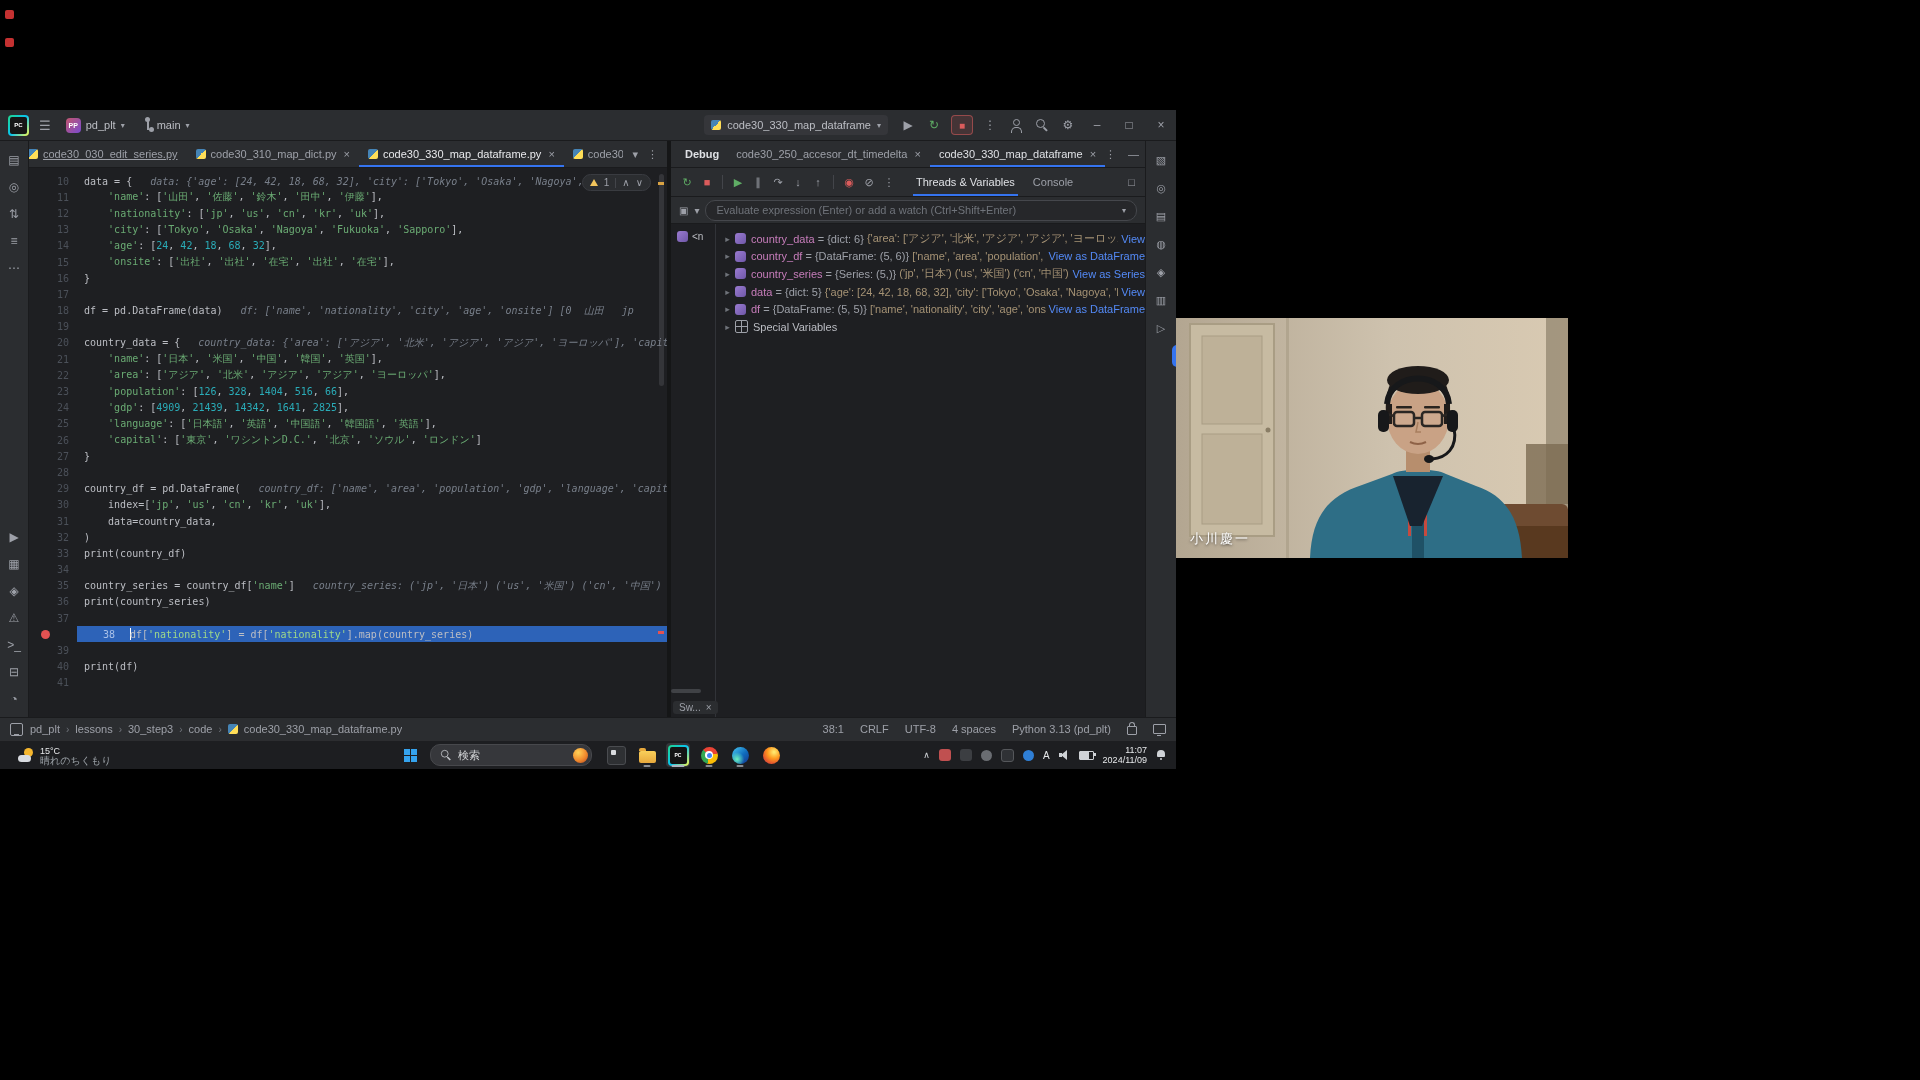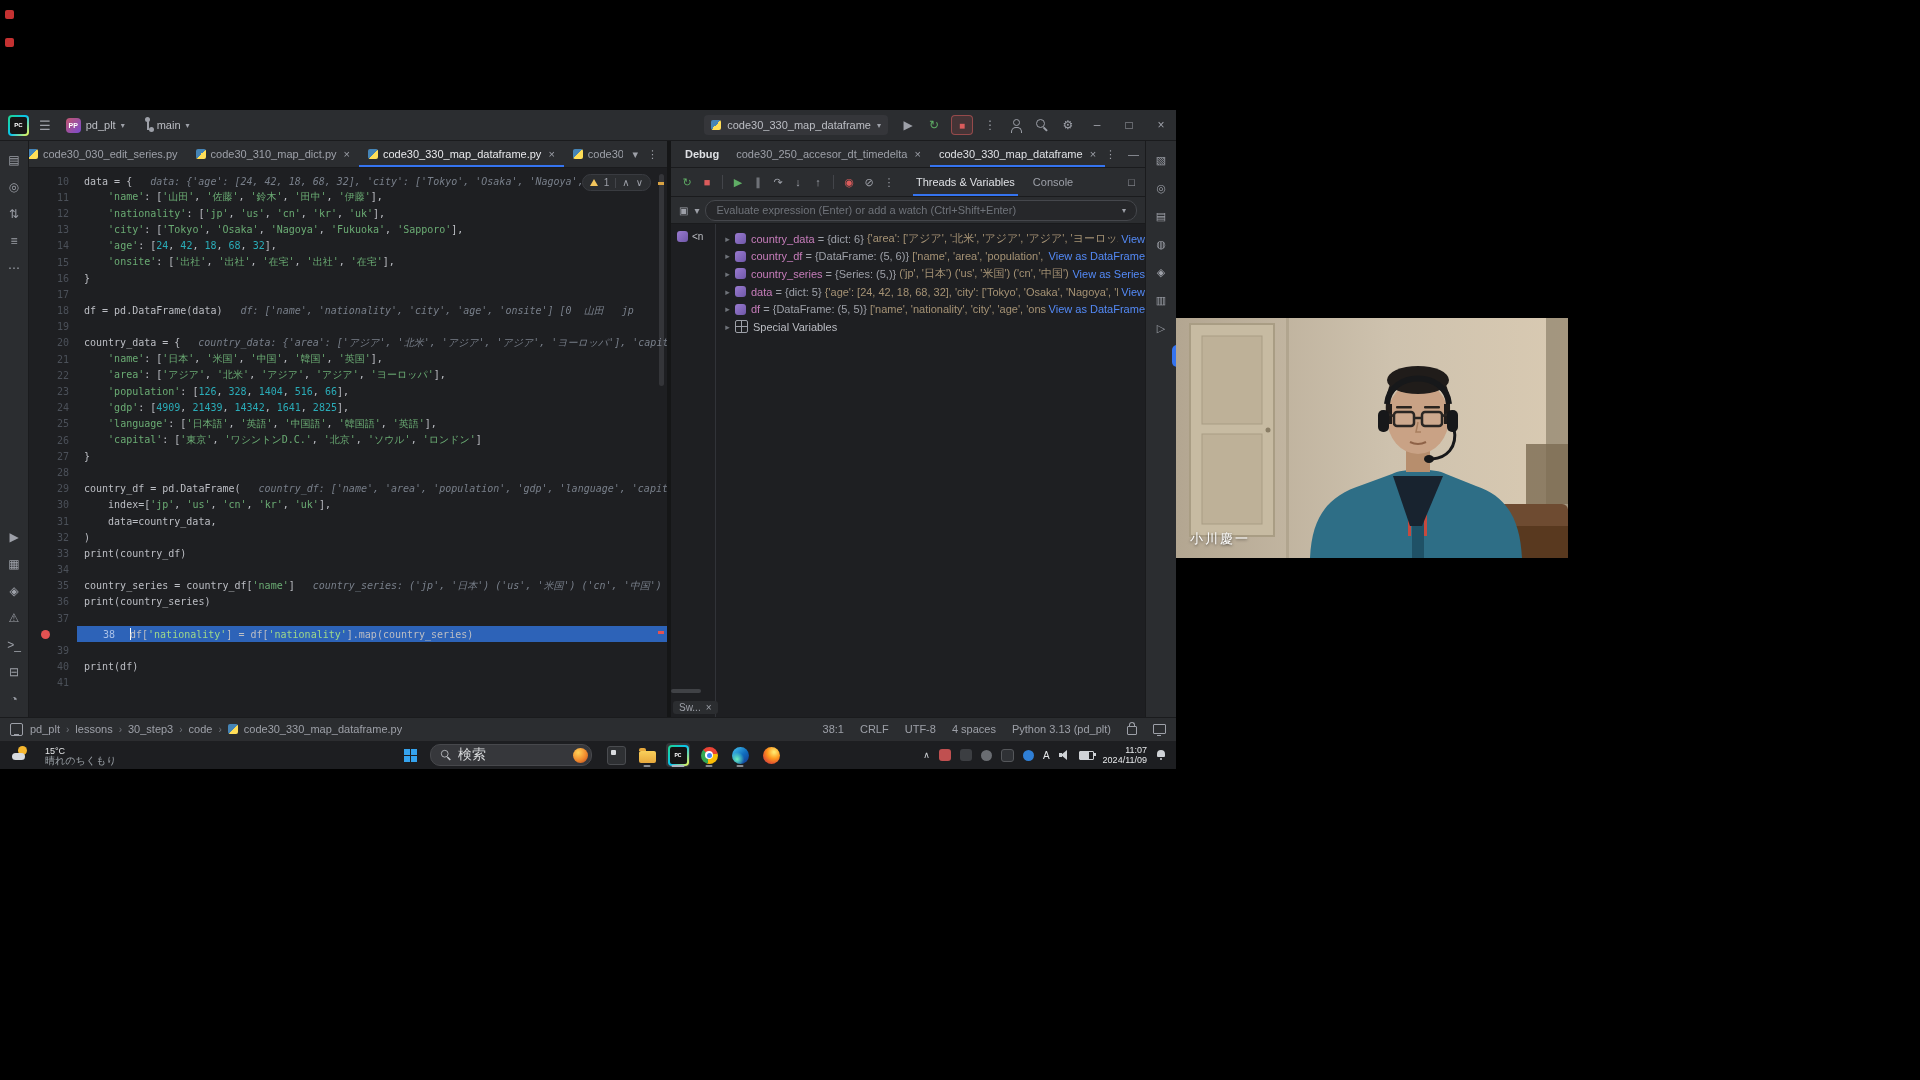--- a/index.html
+++ b/index.html
@@ -53,21 +53,21 @@
               display:flex;flex-direction:column;align-items:center;padding-top:5px;}
   .rs-icon{width:22px;height:22px;margin:3px 0;display:flex;align-items:center;justify-content:center;
            color:#9da0a8;font-size:11px;border-radius:5px;}
   .rs-icon.ai{background:#3574f0;color:#fff;font-size:12px;font-weight:bold;margin-left:44px;}
 
   
   .editor-pane{width:638px;flex:none;display:flex;flex-direction:column;min-width:0;}
   .tabbar{height:26px;flex:none;background:#2b2d30;display:flex;align-items:stretch;border-bottom:1px solid #1a1b1d;overflow:hidden;}
   .tabs{display:flex;flex:1;min-width:0;overflow:hidden;}
   .tab{display:flex;align-items:center;gap:5px;padding:0 9px;color:#9da0a8;font-size:11px;position:relative;white-space:nowrap;}
-  .tab.clip{margin-left:-10px;}
+  .tab.clip{margin-left:-10px;text-decoration:underline;}
   .tab.active{color:#e8e9ec;}
   .tab.active::after{content:"";position:absolute;left:0;right:0;bottom:0;height:2.5px;background:#3574f0;}
   .pyicon{width:10px;height:10px;border-radius:2px;background:linear-gradient(135deg,#4584b6 50%,#ffde57 50%);flex:none;}
   .tclose{color:#9da0a8;font-size:11px;margin-left:2px;}
   .tab-actions{display:flex;align-items:center;gap:9px;padding:0 9px;color:#9da0a8;flex:none;}
   .editor{flex:1;position:relative;background:#1e1f22;overflow:hidden;padding-top:5px;}
   .cl{height:16.19px;display:flex;align-items:center;position:relative;}
   .cl.hl{background:linear-gradient(to right,transparent 48px,#2d63b8 48px);}
   .ln{width:40px;flex:none;text-align:right;padding-right:8px;color:#4b5059;
       font-family:"DejaVu Sans Mono",monospace;font-size:10px;}
@@ -140,32 +140,32 @@
   .crumb-sep{color:#6f737a;font-size:10px;}
   .sb-right{margin-left:auto;display:flex;align-items:center;gap:16px;flex:none;}
   .i-lock{width:8px;height:7px;border:1px solid #9da0a8;border-radius:1px;position:relative;margin-top:3px;}
   .i-lock::before{content:"";position:absolute;width:4px;height:4px;border:1px solid #9da0a8;border-bottom:none;border-radius:3px 3px 0 0;left:1px;top:-5px;}
   .i-screen{width:11px;height:8px;border:1px solid #9da0a8;border-radius:1px;position:relative;}
   .i-screen::after{content:"";position:absolute;left:3px;bottom:-3px;width:4px;height:1.5px;background:#9da0a8;}
 
   
   .taskbar{position:absolute;left:0;top:630px;width:1176px;height:28px;background:#1d1e21;border-top:1px solid #2c2d30;
            display:flex;align-items:center;color:#e6e8ea;}
-  .weather{display:flex;gap:16px;padding-left:12px;width:160px;flex:none;}
+  .weather{display:flex;align-items:center;gap:5px;padding-left:18px;width:160px;flex:none;}
   .w-icon{width:17px;height:14px;position:relative;flex:none;}
   .w-icon::before{content:"";position:absolute;width:9px;height:9px;border-radius:50%;background:#f5b62e;left:6px;top:0;}
   .w-icon::after{content:"";position:absolute;width:13px;height:7px;border-radius:6px;background:#d8dbe0;left:0;bottom:0;}
   .w-temp{font-size:9px;line-height:10px;color:#e6e8ea;}
   .w-desc{font-size:10px;line-height:9px;color:#9aa0a6;}
   .tb-center{position:absolute;left:398px;top:0;height:28px;display:flex;align-items:center;gap:8px;}
   .start{width:24px;height:24px;display:flex;align-items:center;justify-content:center;}
   .start-grid{width:13px;height:13px;display:grid;grid-template-columns:6px 6px;grid-template-rows:6px 6px;gap:1px;}
   .start-grid i{background:#35a3ee;}
   .search-pill{width:148px;height:20px;border-radius:10px;background:#36373b;border:1px solid #47484c;
-               display:flex;align-items:center;gap:6px;padding:0 3px 0 9px;color:#d6d8da;font-size:14px;}
+               display:flex;align-items:center;gap:6px;padding:0 3px 0 9px;color:#d6d8da;font-size:11px;}
   .search-pill .i-search{transform:scale(.85);color:#c0c3c7;}
   .pill-img{margin-left:auto;width:15px;height:15px;border-radius:50%;flex:none;
             background:radial-gradient(circle at 35% 30%,#ffd257,#f08a2d 55%,#b4431f);}
   .tb-apps{display:flex;align-items:center;gap:7px;margin-left:4px;}
   .tapp{width:24px;height:24px;border-radius:4px;display:flex;align-items:center;justify-content:center;position:relative;}
   .tapp.active-app{background:#35363a;}
   .ind{position:absolute;bottom:0;left:50%;transform:translateX(-50%);width:7px;height:2px;border-radius:1px;background:#8a8d92;}
   .ind.wide{width:13px;background:#aeb6c2;}
   .appicon{display:flex;align-items:center;justify-content:center;}
   .app-dark{width:17px;height:17px;background:#2e3033;border:1px solid #4a4c50;border-radius:3px;position:relative;}

